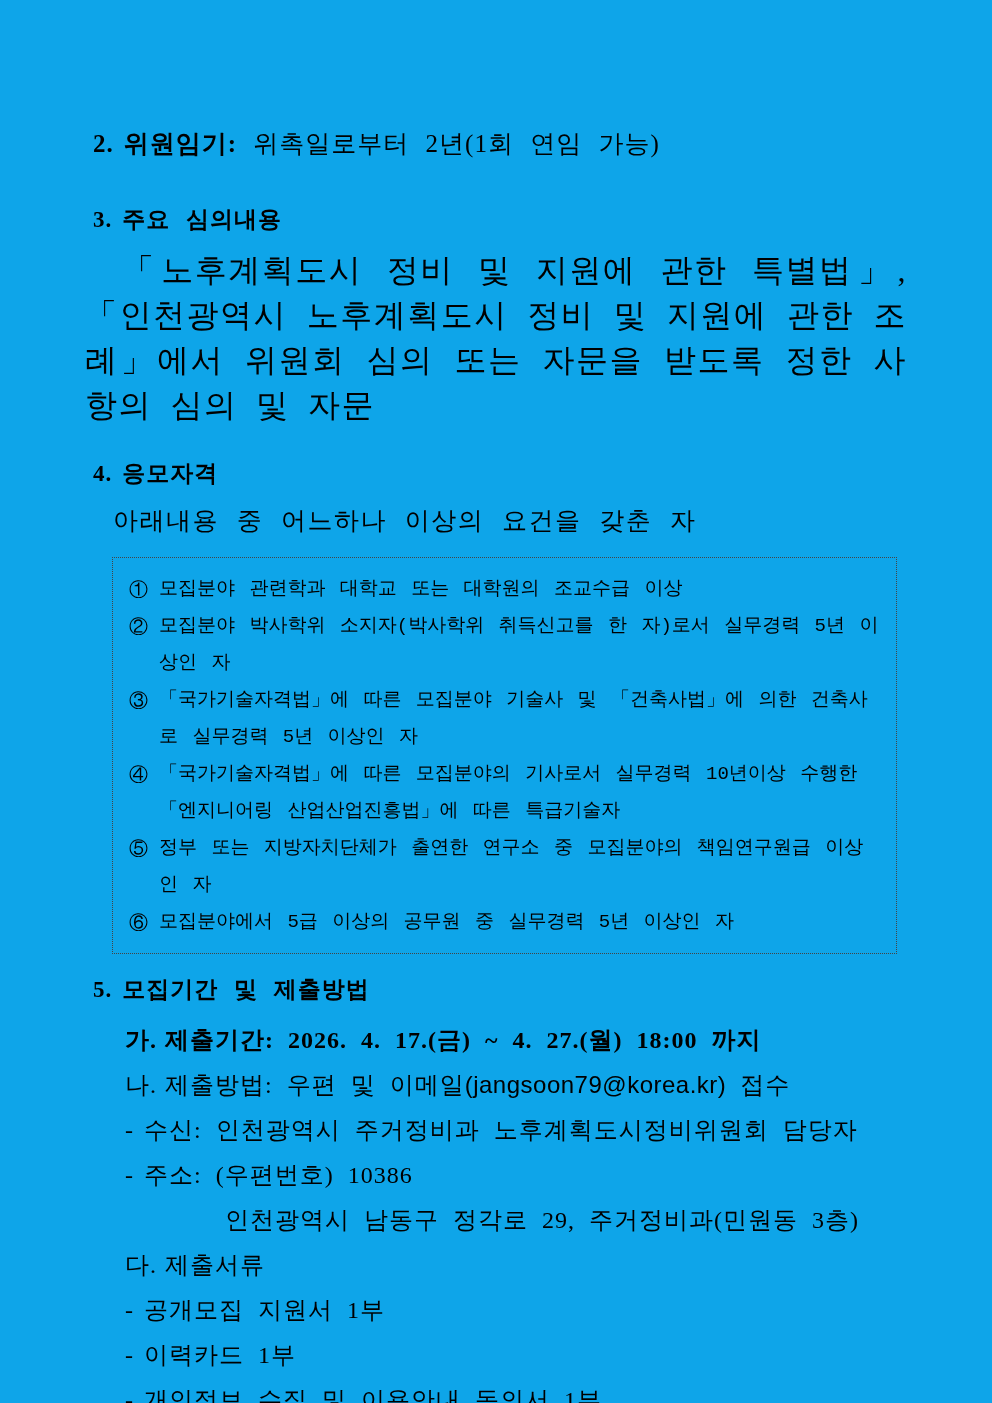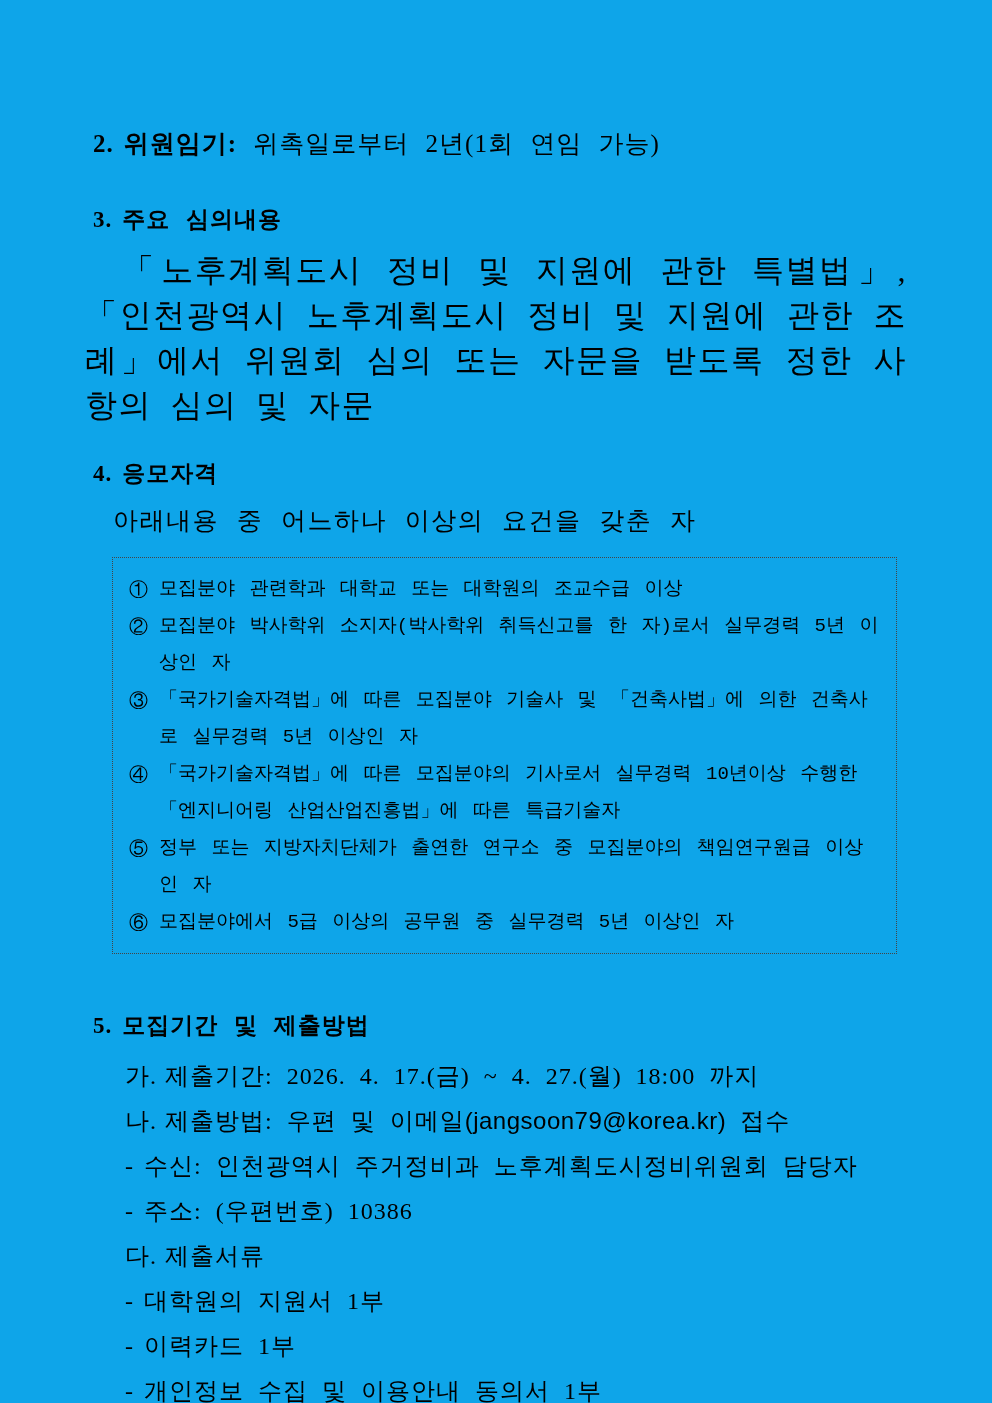--- a/index.html
+++ b/index.html
@@ -51,35 +51,35 @@
     border: 1px dotted #444444;
     padding: 13px 14px 12px 16px;
     font-family: "Liberation Sans", sans-serif;
     font-size: 19px;
     line-height: 37px;
     word-spacing: 3px;
   }
   .qitem { display: flex; }
   .qmark { flex: 0 0 30px; }
   .qtext { flex: 1; font-family: Liberation Mono, monospace; }
-  .sec5 { margin-top: 56px; }
+  .sec5 { margin-top: 20px; }
   .item {
     margin-top: 13px;
     margin-left: 40px;
     font-size: 24px;
     line-height: 32px;
     word-spacing: 7px;
     letter-spacing: 1px;
   }
   .item .lbl { margin-right: 8px; }
   .sub { }
   .sub .dash { margin-right: 10px; }
   .addr2 { margin-left: 140px; }
   .sans { font-family: "Liberation Sans", sans-serif; letter-spacing: 0.5px; }
-  .gap-lg { margin-top: 18px; }
+  .gap-lg { margin-top: 18px; font-weight: bold; }
 </style>
 </head>
 <body>
 
 <div class="page">
 
   <div class="line heading sec2">
     <span class="num">2.</span><span>위원임기:</span>
     <span class="plain">위촉일로부터 2년(1회 연임 가능)</span>
   </div>
@@ -135,27 +135,28 @@
   </div>
 
   <div class="item sub">
     <span class="dash">-</span><span>수신: 인천광역시 주거정비과 노후계획도시정비위원회 담당자</span>
   </div>
 
   <div class="item sub">
     <span class="dash">-</span><span>주소: (우편번호) 10386</span>
   </div>
 
+  <div class="item addr2">인천광역시 남동구 정각로 29, 주거정비과(민원동 3층)</div>
 
   <div class="item">
     <span class="lbl">다.</span><span>제출서류</span>
   </div>
 
   <div class="item sub">
-    <span class="dash">-</span><span>대학원의 지원서 1부</span>
+    <span class="dash">-</span><span>공개모집 지원서 1부</span>
   </div>
   <div class="item sub">
     <span class="dash">-</span><span>이력카드 1부</span>
   </div>
   <div class="item sub">
     <span class="dash">-</span><span>개인정보 수집 및 이용안내 동의서 1부</span>
   </div>
   <div class="item sub">
     <span class="dash">-</span><span>기타 자격을 증명할 수 있는 서류 각 1부</span>
   </div>

